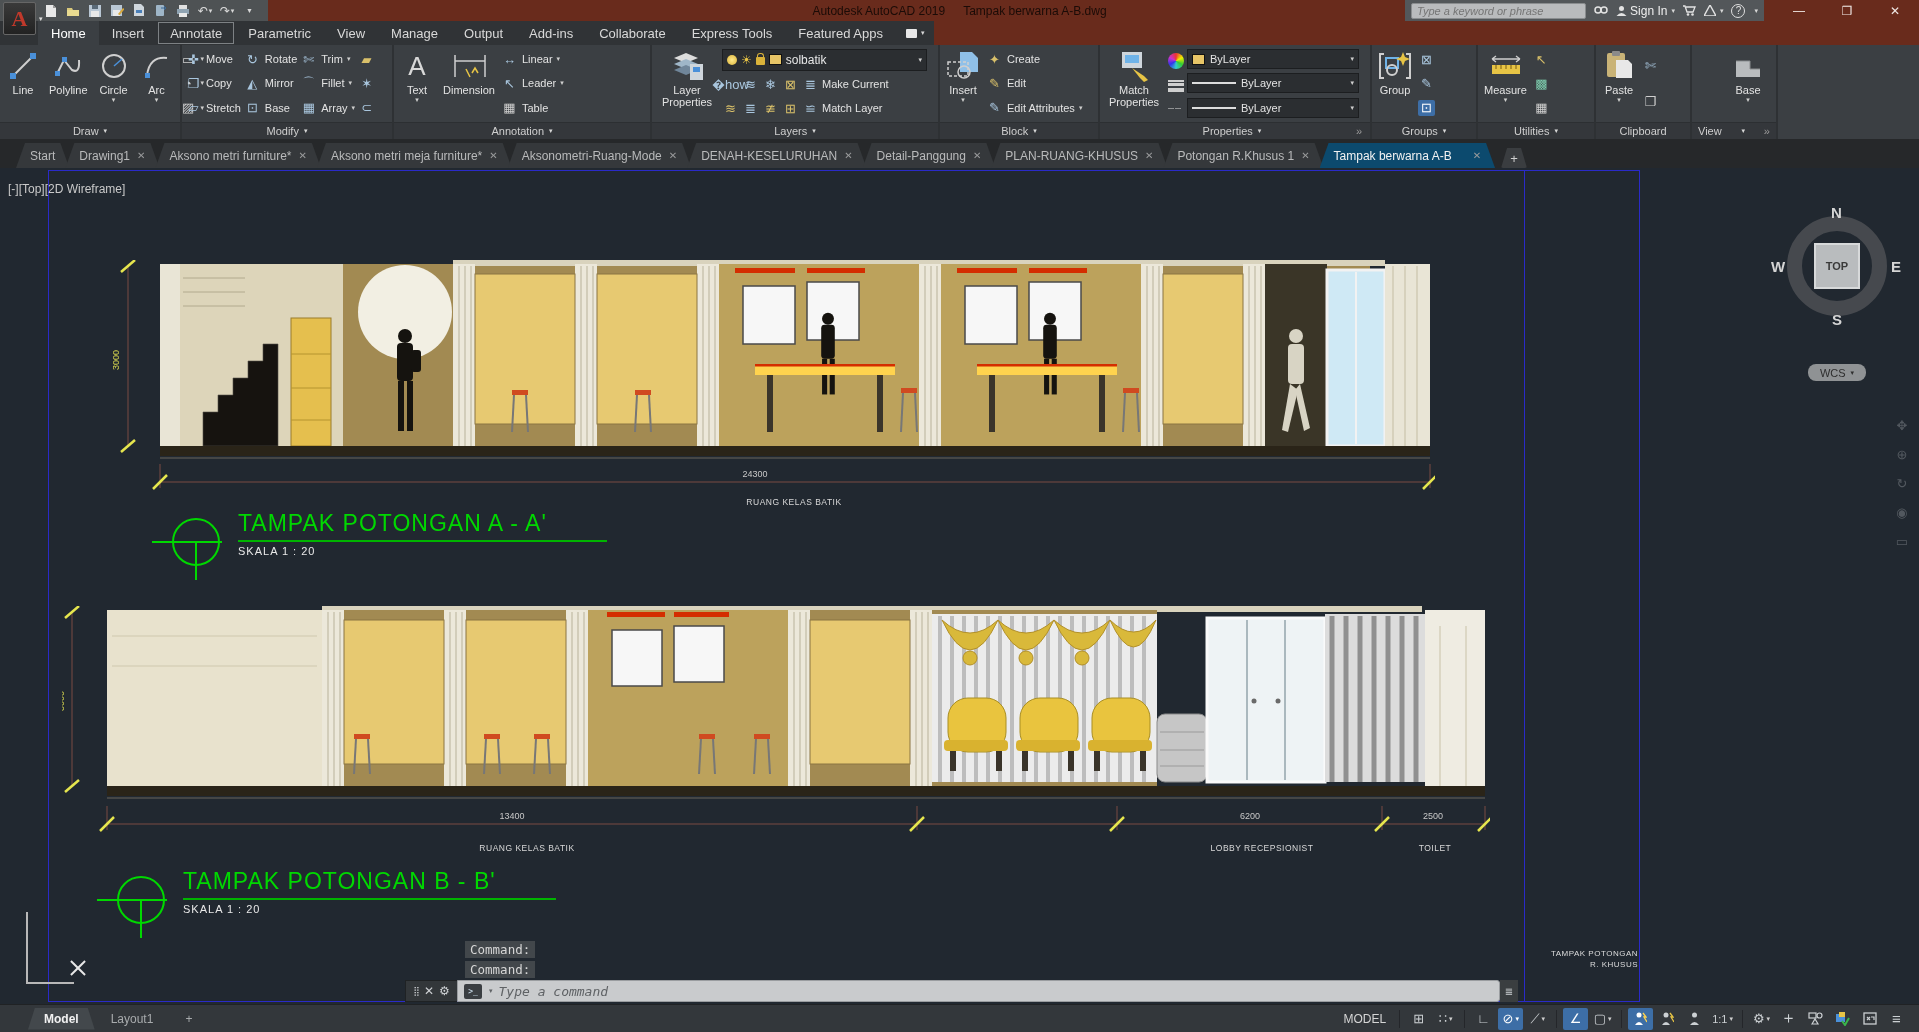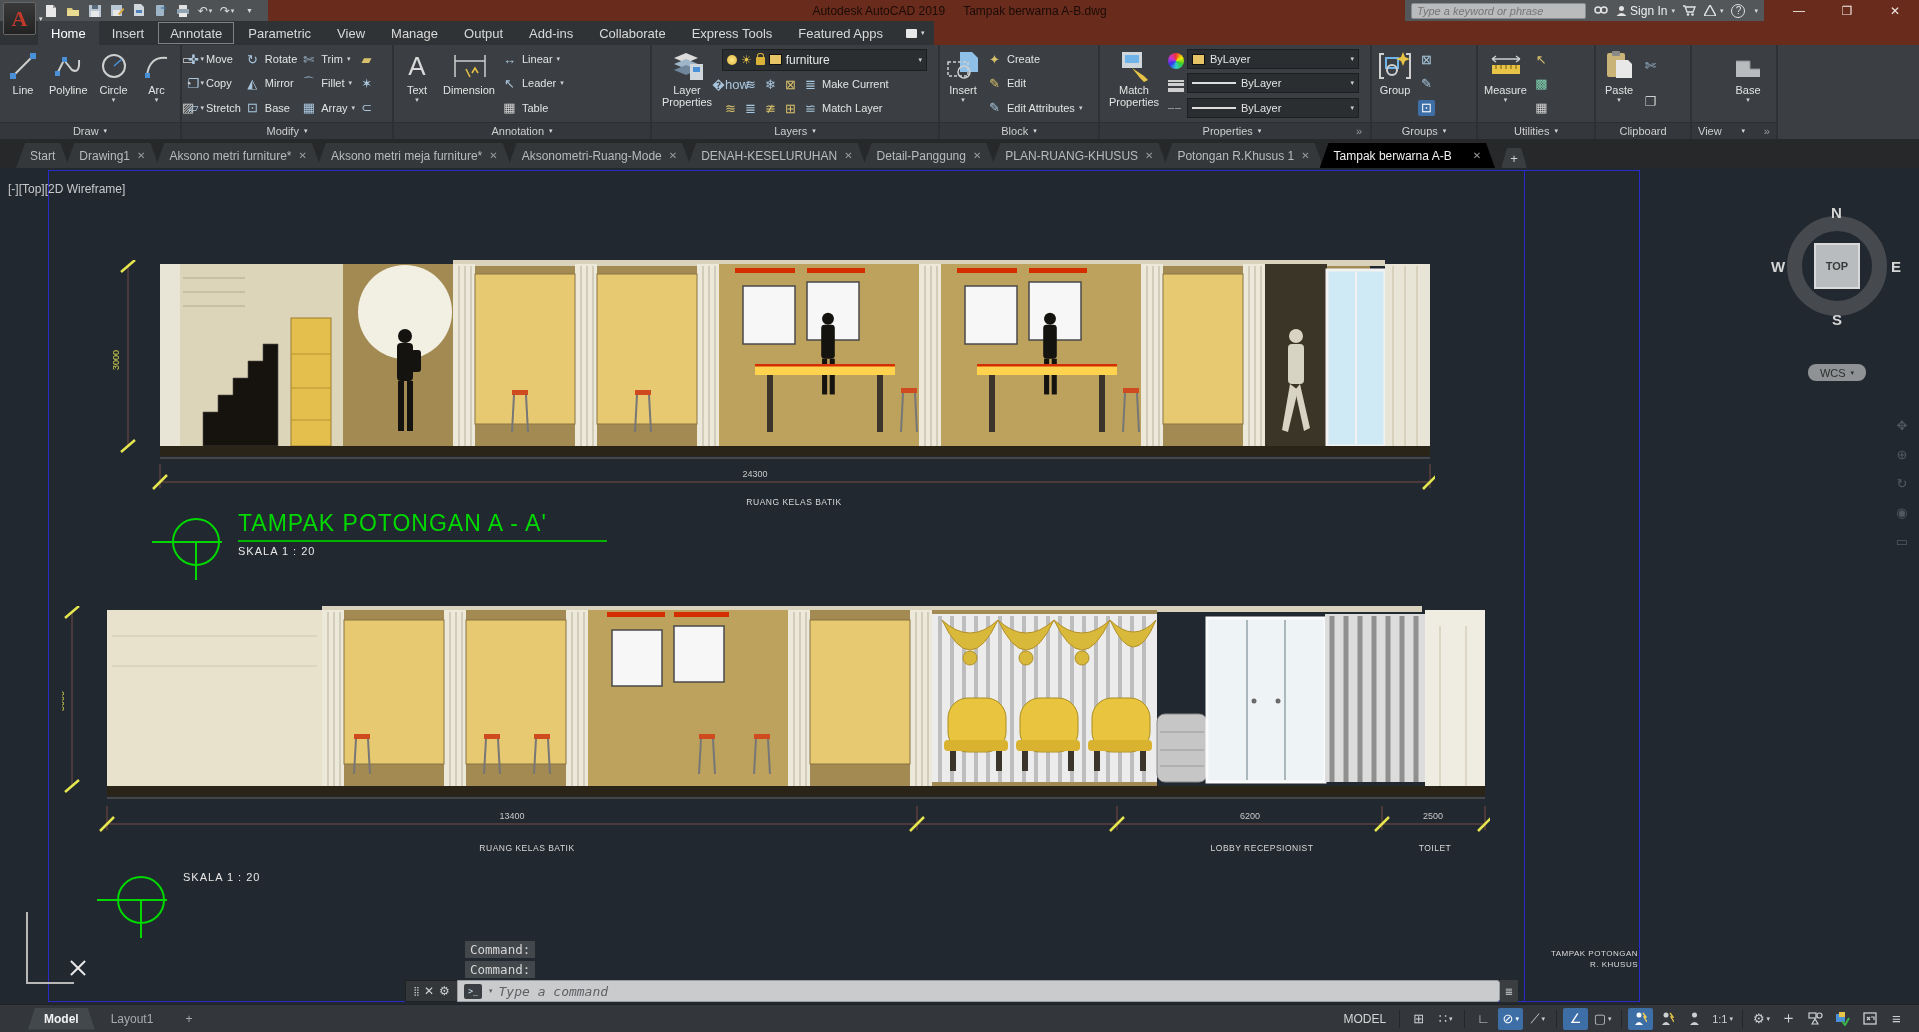--- a/index.html
+++ b/index.html
@@ -69,21 +69,21 @@
     background:conic-gradient(#e33,#ee0,#3c3,#3cc,#33e,#c3c,#e33); }
   .lwic { width:16px; height:12px; display:flex; flex-direction:column; justify-content:space-between; }
   .lwic i { display:block; background:#cfcfcf; height:2px; } .lwic i:nth-child(2){height:3px;} .lwic i:nth-child(3){height:4px;}
   .ltic { width:16px; color:#cfcfcf; font-size:10px; letter-spacing:1px; }
   .spread { justify-content:space-between; }
 
   
   #doctabs { position:absolute; left:0; top:139px; width:100%; height:29px; background:#26282a; display:flex; align-items:flex-end; padding-left:16px; }
   .dtab { height:25px; display:flex; align-items:center; gap:7px; padding:0 14px; background:#35383b; color:#b9babb;
     font-size:12px; clip-path:polygon(9px 0, calc(100% - 9px) 0, 100% 100%, 0 100%); margin-right:-4px; white-space:nowrap; }
-  .dtab.active { background:#000000; color:#f2f2f2;gap:21px; }
+  .dtab.active { background:#0c4a6e; color:#f2f2f2;gap:21px; }
   .dtab .x { color:#9a9b9c; font-size:10px; }
   .addtab { width:26px; height:20px; margin-left:10px; background:#3a3d40; border-radius:2px; color:#cfcfcf;
     display:flex; align-items:center; justify-content:center; font-size:13px; clip-path:polygon(6px 0, calc(100% - 6px) 0, 100% 100%, 0 100%); }
 
   
   #viewport { position:absolute; left:0; top:168px; width:1919px; height:836px; background:#212830; overflow:hidden; }
   .abs { position:absolute; }
   #vp-label { left:8px; top:14px; color:#c9c9c9; font-size:12px; }
   #vp-border { left:48px; top:2px; width:1592px; height:832px; border:1px solid #2a2ac8; }
   #vp-divider { left:1524px; top:2px; width:1px; height:832px; background:#2a2ac8; }
@@ -443,21 +443,21 @@
               </svg>
             </span>
           <span>Layer Properties</span>
           </div>
         <div class="scol">
           <div class="layer-combo">
             <span class="bulb"></span>
             <span class="sun">☀</span>
             <span class="lockic"></span>
             <span class="swatch"></span>
-            <span style="flex:1;">furniture</span>
+            <span style="flex:1;">solbatik</span>
             <span class="mini-caret">▾</span>
           </div>
           <div class="lrow">
             <span class="g16">�how</span>
             <span class="g16">≋</span>
             <span class="g16">❄</span>
             <span class="g16 warm">⊠</span>
             <span class="g16">≣</span>
             <span>Make Current</span>
           </div>
@@ -1060,20 +1060,21 @@
       <text x="1373" y="245" fill="#d9d9d9" font-size="8.5" text-anchor="middle" letter-spacing="0.5">TOILET</text>
     </svg>
 
     <div class="abs sec-title" style="left:95px; top:700px;">
       <svg width="78" height="72">
         <circle cx="46" cy="32" r="23" fill="none" stroke="#00d800" stroke-width="2"></circle>
         <line x1="2" y1="32" x2="72" y2="32" stroke="#00d800" stroke-width="2"></line>
         <line x1="46" y1="32" x2="46" y2="70" stroke="#00d800" stroke-width="2"></line>
       </svg>
       <div class="sec-text">
+        <div class="t">TAMPAK POTONGAN B - B'</div>
         <div class="s">SKALA  1 : 20</div>
       </div>
     </div>
 
     <div class="abs" id="titleblock-text">
       <div>TAMPAK POTONGAN</div>
       <div>R. KHUSUS</div>
     </div>
 
     <div class="abs ucs-line" style="left:26px; top:744px; width:2px; height:72px;"></div>

